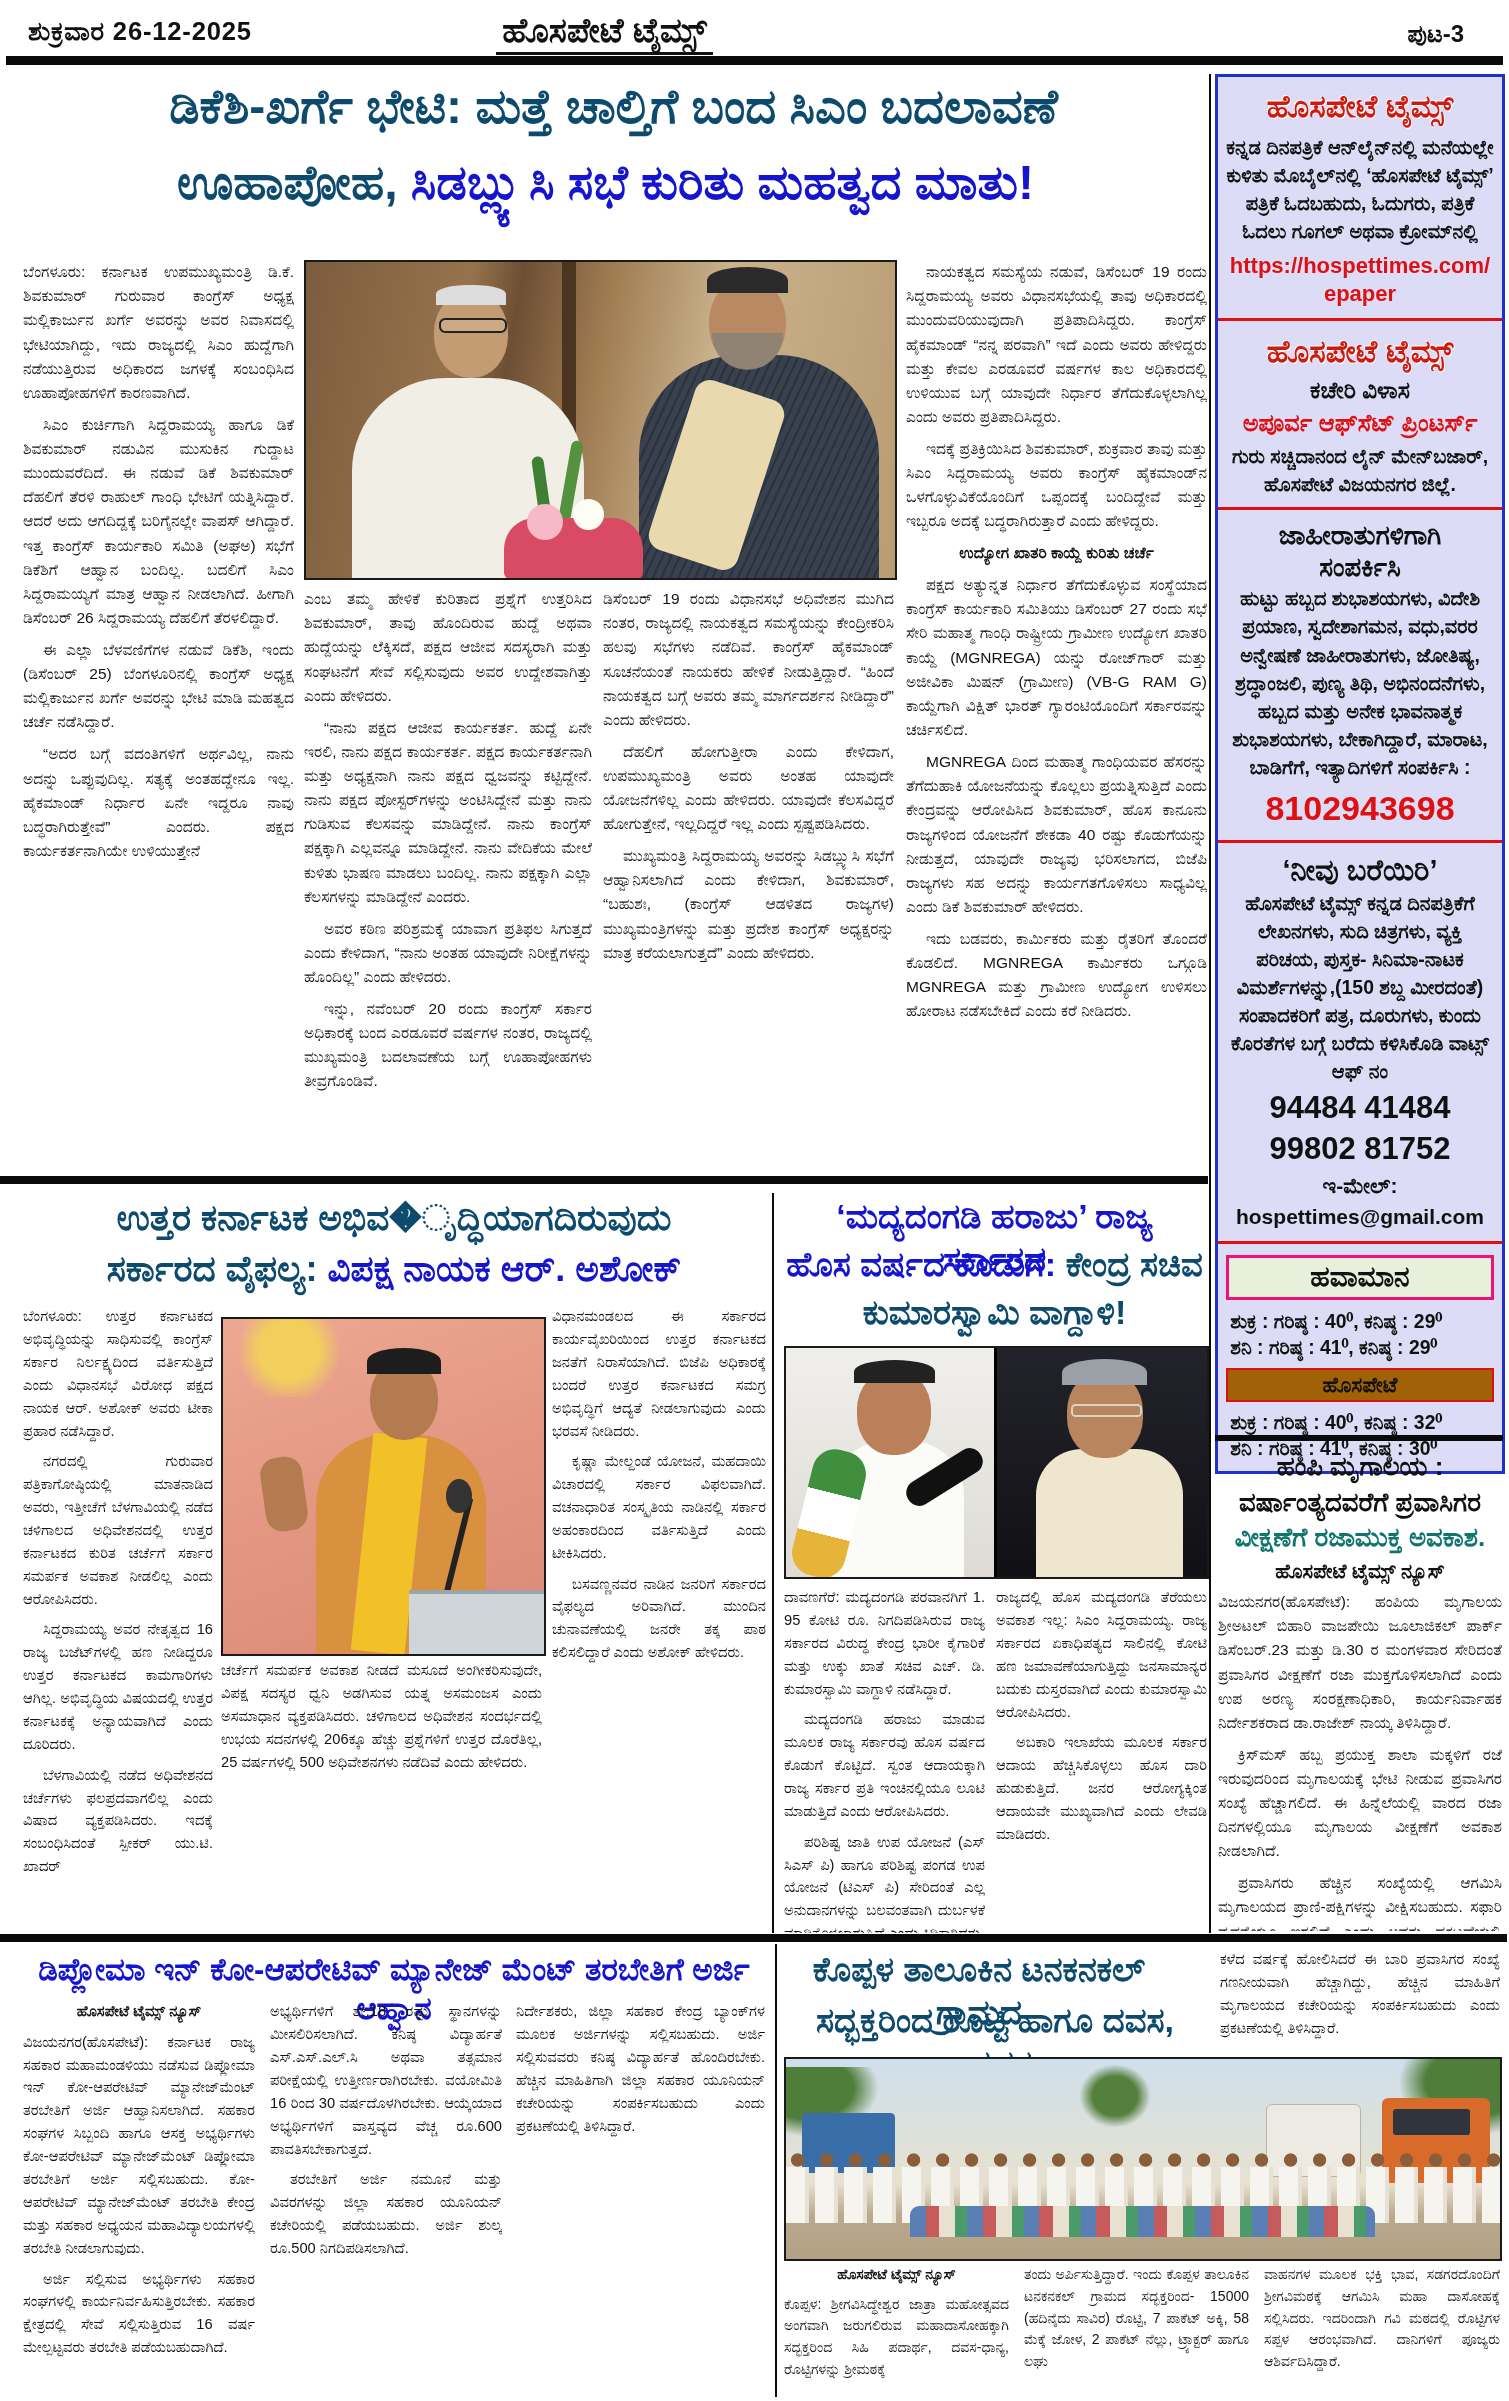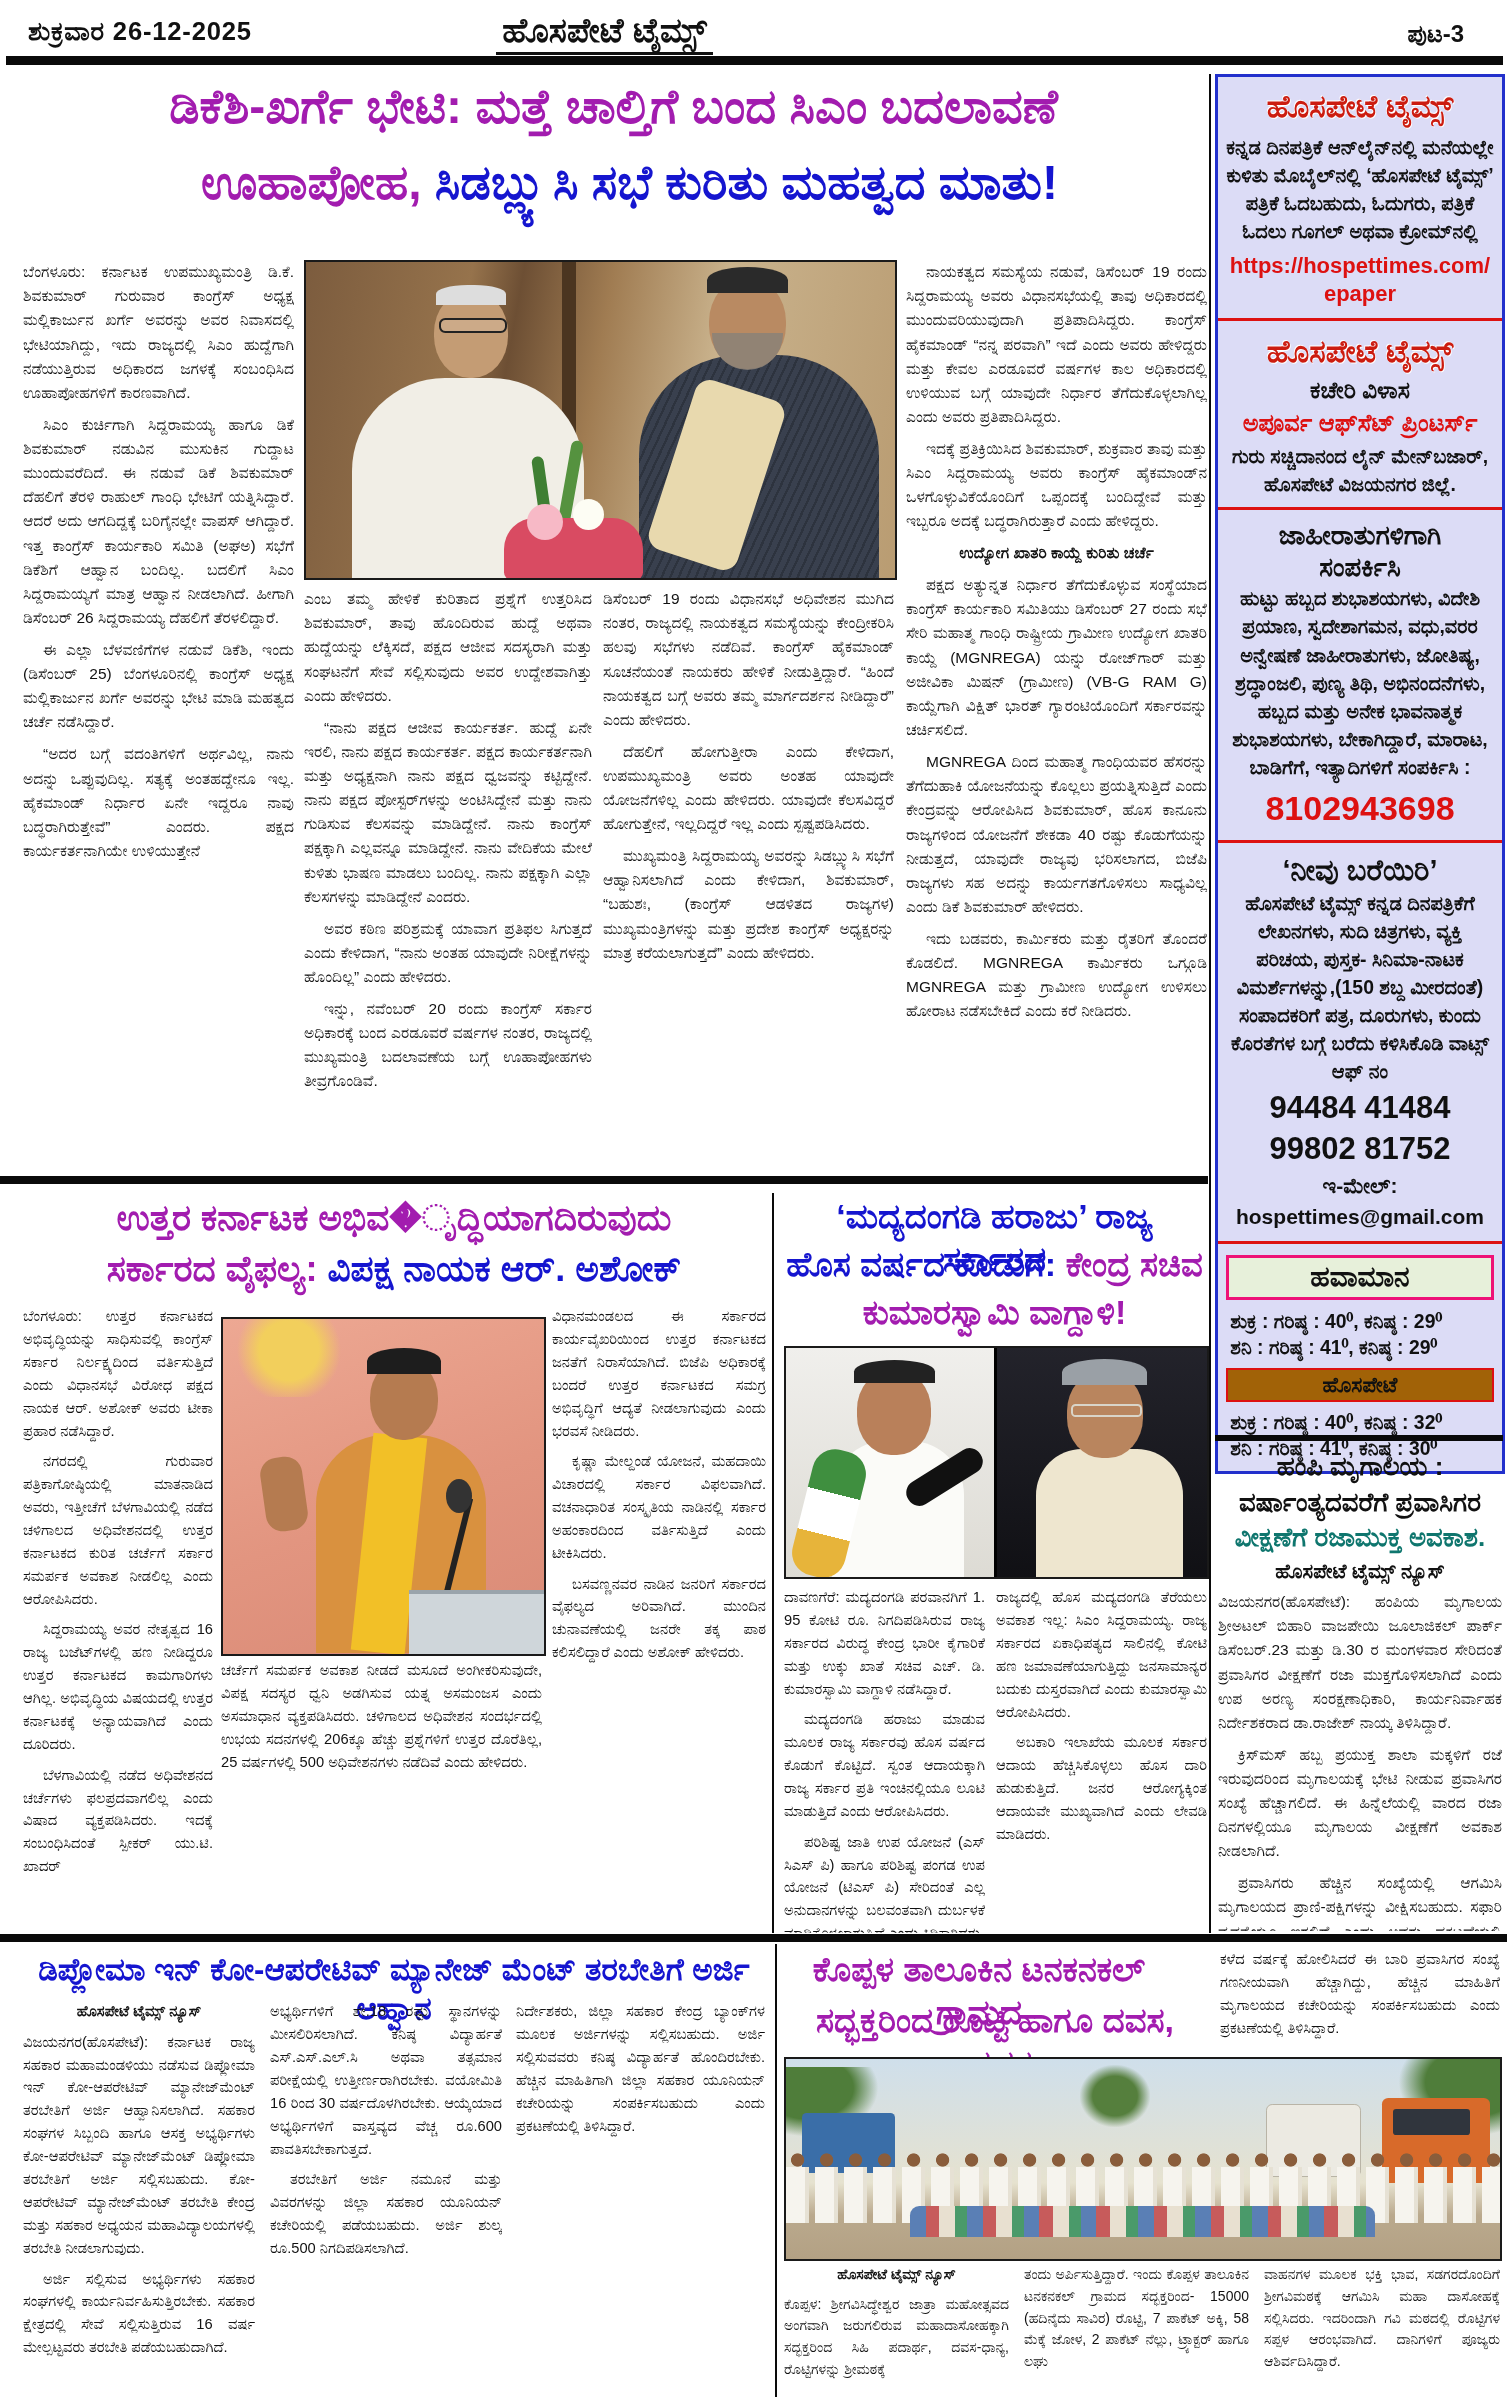--- a/index.html
+++ b/index.html
@@ -5,21 +5,21 @@
   html,body{margin:0;padding:0;background:#e8e8e8;}
   #page{position:relative;width:1510px;height:2401px;background:#ffffff;
         font-family:"Liberation Sans", sans-serif;color:#111;overflow:hidden;}
   .rule{position:absolute;background:#0a0a0a;}
   .col{position:absolute;text-align:justify;font-size:15.5px;line-height:1.56;overflow:hidden;}
   .col p{margin:0 0 7.7px;text-indent:20px;}
   .col p.noind{text-indent:0;}
   .byline{font-weight:bold;text-align:center;text-indent:0 !important;}
   .subhead{font-weight:bold;text-align:center;text-indent:0 !important;}
   .hl{position:absolute;text-align:center;font-weight:bold;line-height:1.25;}
-  .red{color:#a21caf;} .blue{color:#1515cf;}
+  .red{color:#0c4a6e;} .blue{color:#1515cf;}
   .photo{position:absolute;border:2.3px solid #1a1a1a;overflow:hidden;}
   
   .hdr-date{position:absolute;left:28px;top:17px;font-size:25.6px;font-weight:bold;letter-spacing:0.8px;}
   .hdr-mast{position:absolute;left:0;right:301px;top:11px;text-align:center;font-size:34px;font-weight:bold;}
   .hdr-mast span{border-bottom:3.1px solid #111;padding:0 6.2px 3.1px;}
   .hdr-page{position:absolute;right:46px;top:20px;font-size:24px;font-weight:bold;}
   
   #sidebar{position:absolute;left:1215px;top:74px;width:284px;background:#dcdcf6;border:3.9px solid #2230cc;}
   .sb-sec{padding:9.3px 7.7px;border-top:3.1px solid #dd1111;text-align:center;}
   .sb-sec:first-child{border-top:none;}
@@ -40,21 +40,21 @@
 <body>
 
 <div id="page">
 
   <div class="hdr-date">ಶುಕ್ರವಾರ 26-12-2025</div>
   <div class="hdr-mast"><span>ಹೊಸಪೇಟೆ ಟೈಮ್ಸ್</span></div>
   <div class="hdr-page">ಪುಟ-3</div>
   <div class="rule" style="left:6.2px;top:56px;width:1497px;height:9.3px;"></div>
 
   <div class="hl red" style="left:23px;top:77px;width:1181px;font-size:48px;">ಡಿಕೆಶಿ-ಖರ್ಗೆ ಭೇಟಿ: ಮತ್ತೆ ಚಾಲ್ತಿಗೆ ಬಂದ ಸಿಎಂ ಬದಲಾವಣೆ</div>
-  <div class="hl" style="left:39px;top:153px;width:1181px;font-size:48px;"><span class="red">ಊಹಾಪೋಹ,</span><span class="blue"> ಸಿಡಬ್ಲ್ಯುಸಿ ಸಭೆ ಕುರಿತು ಮಹತ್ವದ ಮಾತು!</span></div>
+  <div class="hl" style="left:15px;top:153px;width:1181px;font-size:48px;"><span class="red">ಊಹಾಪೋಹ,</span><span class="blue"> ಸಿಡಬ್ಲ್ಯುಸಿ ಸಭೆ ಕುರಿತು ಮಹತ್ವದ ಮಾತು!</span></div>
 
   <div class="col" style="left:23px;top:260px;width:271px;height:914px;">
     <p class="noind">ಬೆಂಗಳೂರು: ಕರ್ನಾಟಕ ಉಪಮುಖ್ಯಮಂತ್ರಿ ಡಿ.ಕೆ. ಶಿವಕುಮಾರ್ ಗುರುವಾರ ಕಾಂಗ್ರೆಸ್ ಅಧ್ಯಕ್ಷ ಮಲ್ಲಿಕಾರ್ಜುನ ಖರ್ಗೆ ಅವರನ್ನು ಅವರ ನಿವಾಸದಲ್ಲಿ ಭೇಟಿಯಾಗಿದ್ದು, ಇದು ರಾಜ್ಯದಲ್ಲಿ ಸಿಎಂ ಹುದ್ದೆಗಾಗಿ ನಡೆಯುತ್ತಿರುವ ಅಧಿಕಾರದ ಜಗಳಕ್ಕೆ ಸಂಬಂಧಿಸಿದ ಊಹಾಪೋಹಗಳಿಗೆ ಕಾರಣವಾಗಿದೆ.</p>
     <p>ಸಿಎಂ ಕುರ್ಚಿಗಾಗಿ ಸಿದ್ದರಾಮಯ್ಯ ಹಾಗೂ ಡಿಕೆ ಶಿವಕುಮಾರ್ ನಡುವಿನ ಮುಸುಕಿನ ಗುದ್ದಾಟ ಮುಂದುವರೆದಿದೆ. ಈ ನಡುವೆ ಡಿಕೆ ಶಿವಕುಮಾರ್ ದೆಹಲಿಗೆ ತೆರಳಿ ರಾಹುಲ್ ಗಾಂಧಿ ಭೇಟಿಗೆ ಯತ್ನಿಸಿದ್ದಾರೆ. ಆದರೆ ಅದು ಆಗದಿದ್ದಕ್ಕೆ ಬರಿಗೈನಲ್ಲೇ ವಾಪಸ್ ಆಗಿದ್ದಾರೆ. ಇತ್ತ ಕಾಂಗ್ರೆಸ್ ಕಾರ್ಯಕಾರಿ ಸಮಿತಿ (ಅಘಅ) ಸಭೆಗೆ ಡಿಕೆಶಿಗೆ ಆಹ್ವಾನ ಬಂದಿಲ್ಲ. ಬದಲಿಗೆ ಸಿಎಂ ಸಿದ್ದರಾಮಯ್ಯಗೆ ಮಾತ್ರ ಆಹ್ವಾನ ನೀಡಲಾಗಿದೆ. ಹೀಗಾಗಿ ಡಿಸೆಂಬರ್ 26 ಸಿದ್ದರಾಮಯ್ಯ ದೆಹಲಿಗೆ ತೆರಳಲಿದ್ದಾರೆ.</p>
     <p>ಈ ಎಲ್ಲಾ ಬೆಳವಣಿಗೆಗಳ ನಡುವೆ ಡಿಕೆಶಿ, ಇಂದು (ಡಿಸೆಂಬರ್ 25) ಬೆಂಗಳೂರಿನಲ್ಲಿ ಕಾಂಗ್ರೆಸ್ ಅಧ್ಯಕ್ಷ ಮಲ್ಲಿಕಾರ್ಜುನ ಖರ್ಗೆ ಅವರನ್ನು ಭೇಟಿ ಮಾಡಿ ಮಹತ್ವದ ಚರ್ಚೆ ನಡೆಸಿದ್ದಾರೆ.</p>
     <p>“ಅದರ ಬಗ್ಗೆ ವದಂತಿಗಳಿಗೆ ಅರ್ಥವಿಲ್ಲ, ನಾನು ಅದನ್ನು ಒಪ್ಪುವುದಿಲ್ಲ. ಸತ್ಯಕ್ಕೆ ಅಂತಹದ್ದೇನೂ ಇಲ್ಲ. ಹೈಕಮಾಂಡ್ ನಿರ್ಧಾರ ಏನೇ ಇದ್ದರೂ ನಾವು ಬದ್ಧರಾಗಿರುತ್ತೇವೆ” ಎಂದರು. ಪಕ್ಷದ ಕಾರ್ಯಕರ್ತನಾಗಿಯೇ ಉಳಿಯುತ್ತೇನೆ</p>
   </div>
 
   <div class="photo" style="left:304px;top:260px;width:589px;height:316px;background:linear-gradient(100deg,#7c5c3e 0%,#96734c 26%,#6d4f34 34%,#a07c52 48%,#c9b28c 66%,#b99c72 100%);">
     <div class="sh" style="left:256px;top:0;width:14px;height:100%;background:#4b3категория520;background:#4b3520;"></div>

